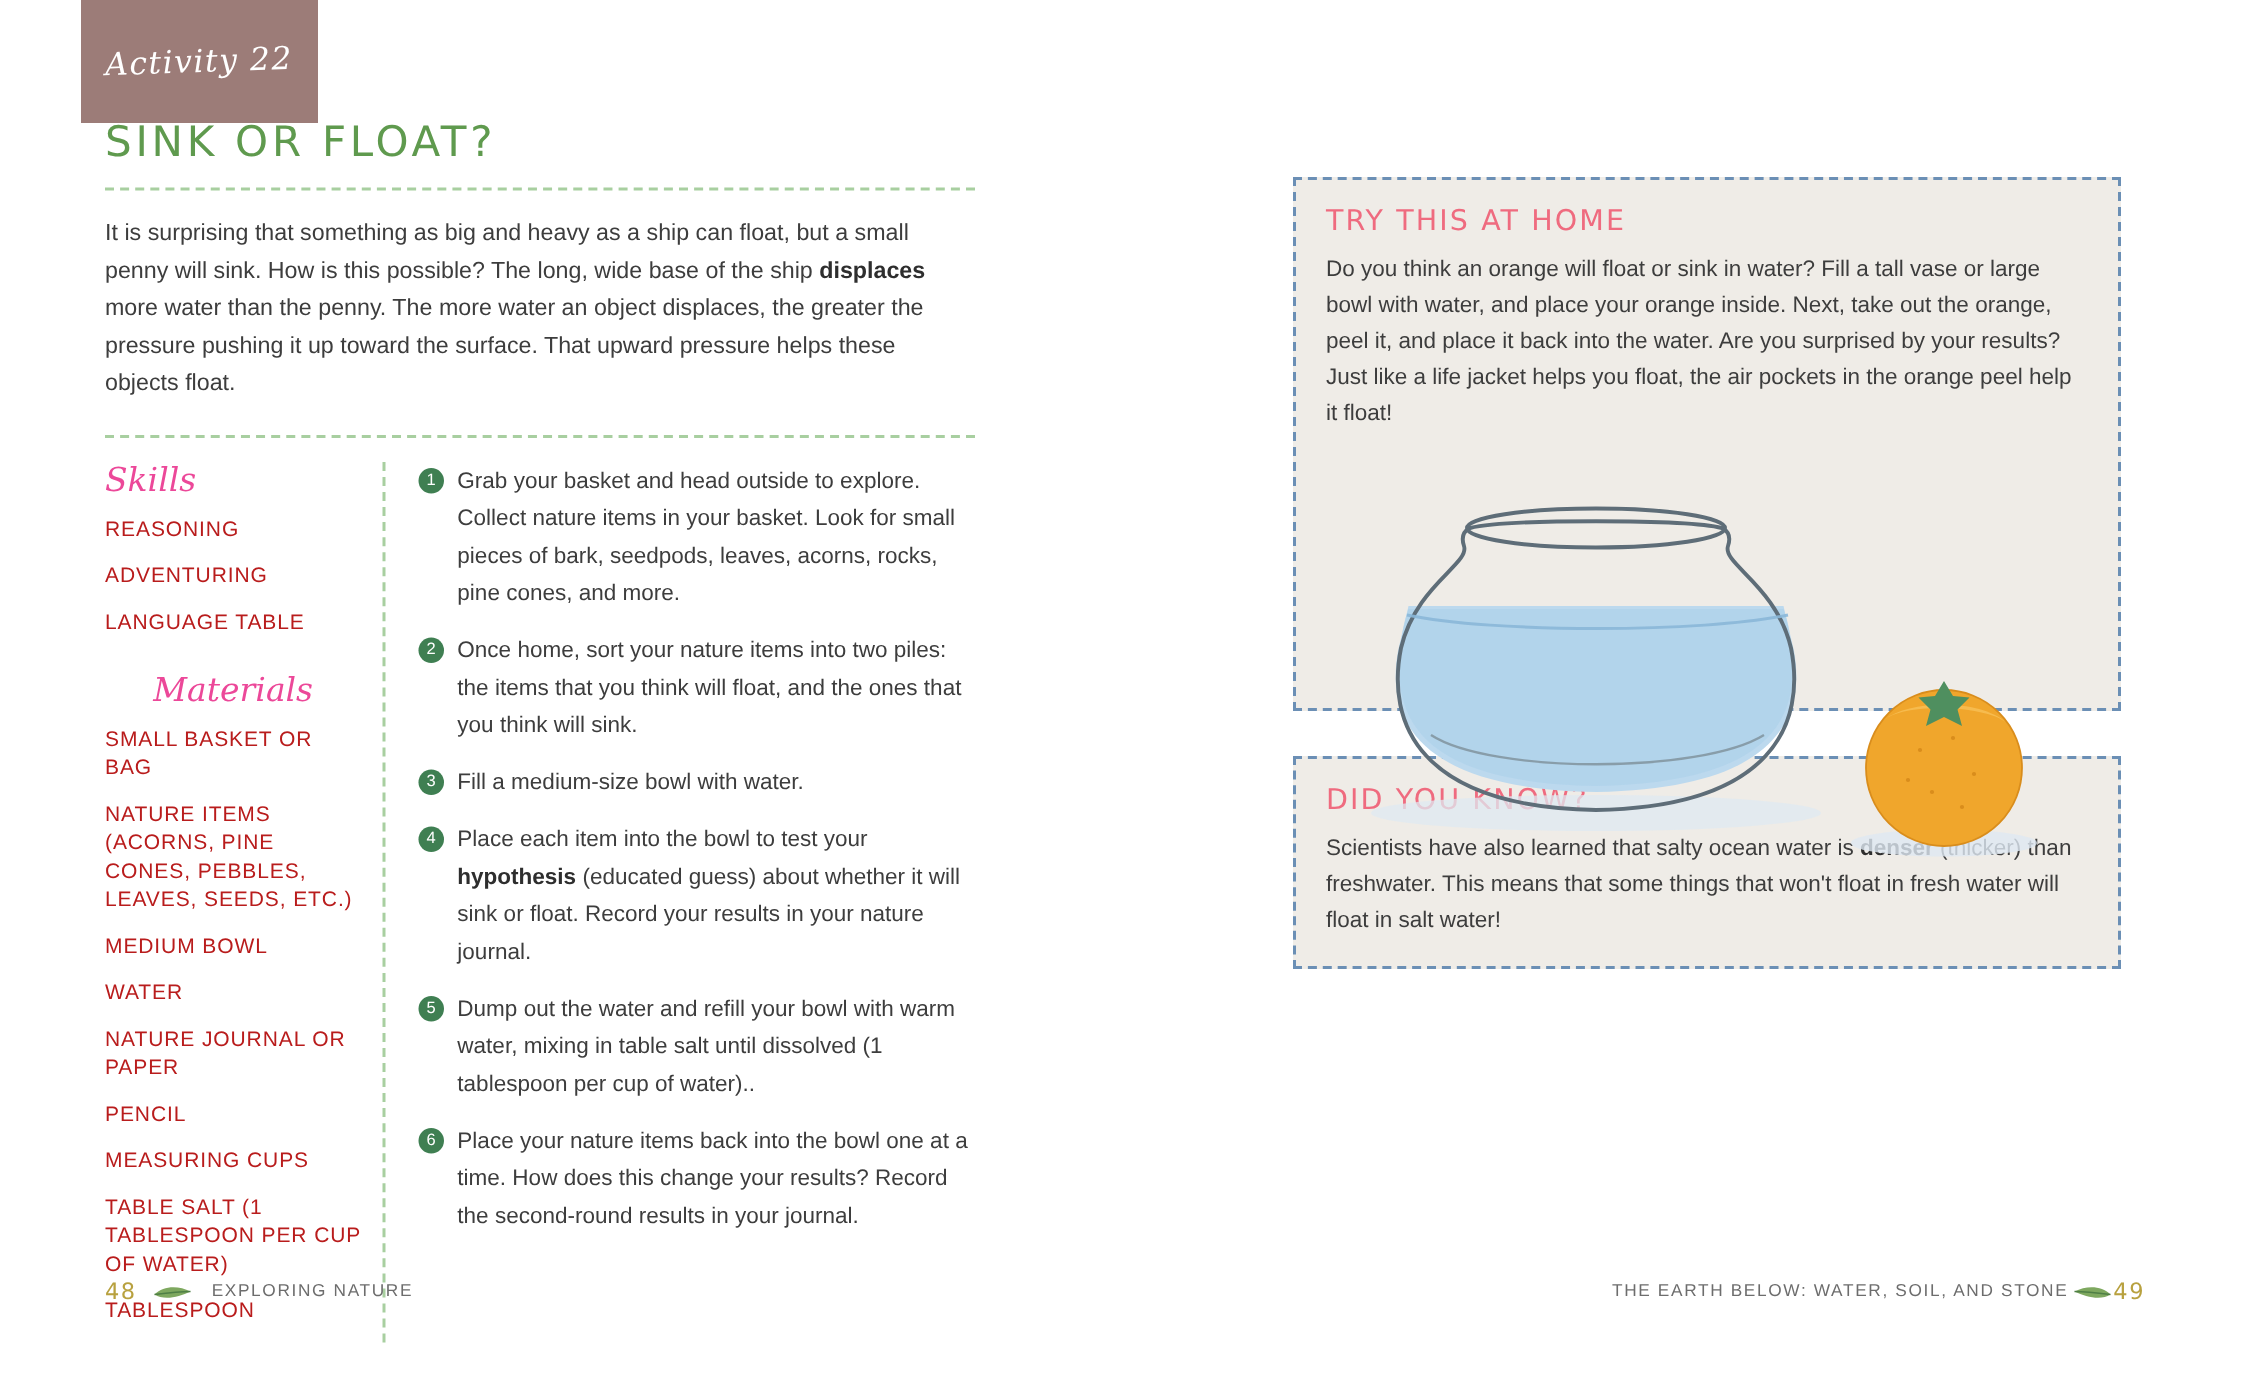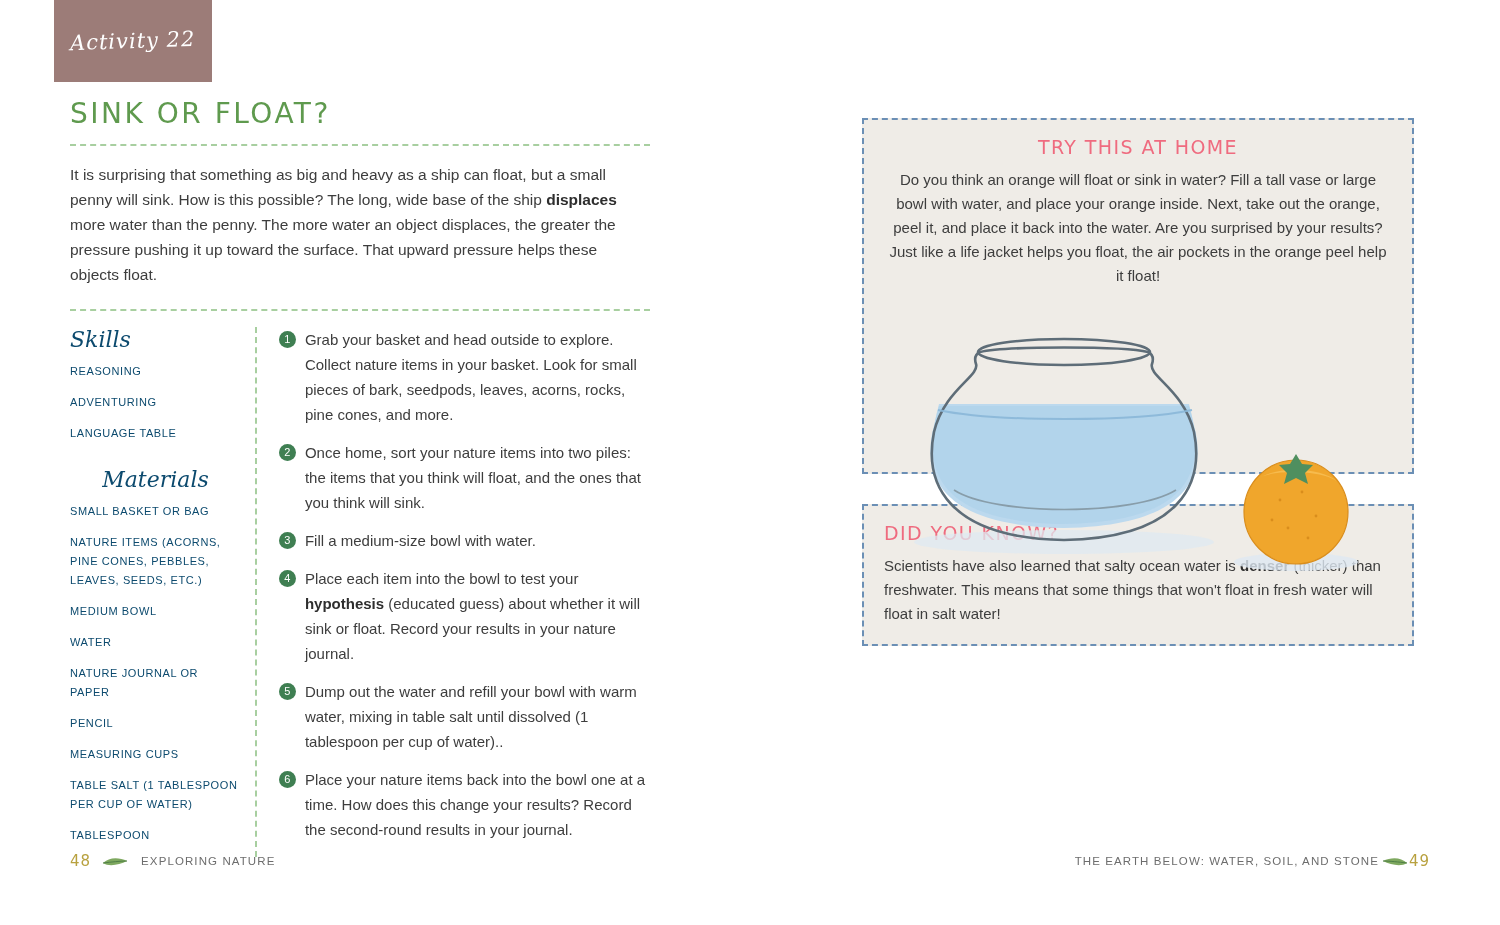--- a/index.html
+++ b/index.html
@@ -34,21 +34,21 @@
     font-size: 21px;
     color: #ffffff;
     letter-spacing: 1px;
     transform: rotate(-2deg);
   }
 
   
   #left-page {
     position: absolute;
     left: 70px;
-    top: 97px;
+    top: 78px;
     width: 580px;
   }
 
   #page-title {
     font-family: "DejaVu Sans", sans-serif;
     font-size: 28px;
     letter-spacing: 2.5px;
     color: #5f9a4e;
     font-weight: normal;
     margin: 0 0 14px 0;
@@ -85,31 +85,31 @@
     margin-right: 22px;
   }
   #steps-col {
     width: 380px;
   }
 
   .script-heading {
     font-family: "DejaVu Serif", serif;
     font-style: italic;
     font-size: 22px;
-    color: #0c4a6e;
+    color: #ec4899;
     margin: 0 0 10px 0;
     font-weight: normal;
   }
   .script-heading.second { margin-top: 24px; text-align: center; }
 
   .list-item {
-    font-size: 11px;
+    font-size: 14px;
     letter-spacing: 0.6px;
     line-height: 19px;
-    color: #0c4a6e;
+    color: #b91c1c;
     margin-bottom: 12px;
   }
 
   
   .step {
     position: relative;
     padding-left: 26px;
     font-size: 15px;
     line-height: 25px;
     color: #3d3d3d;
@@ -156,21 +156,21 @@
   }
 
   .box-text {
     font-size: 15px;
     line-height: 24px;
     color: #3d3d3d;
     margin: 0;
   }
   .box-text b { font-weight: bold; color: #2e2e2e; }
 
-  #try-this-box { height: 356px; text-align: center; }
+  #try-this-box { height: 356px; }
   #did-you-know-box { margin-top: 30px; }
 
   
   #illustration {
     position: relative;
     height: 288px;
     margin-top: 6px;
   }
 
   

